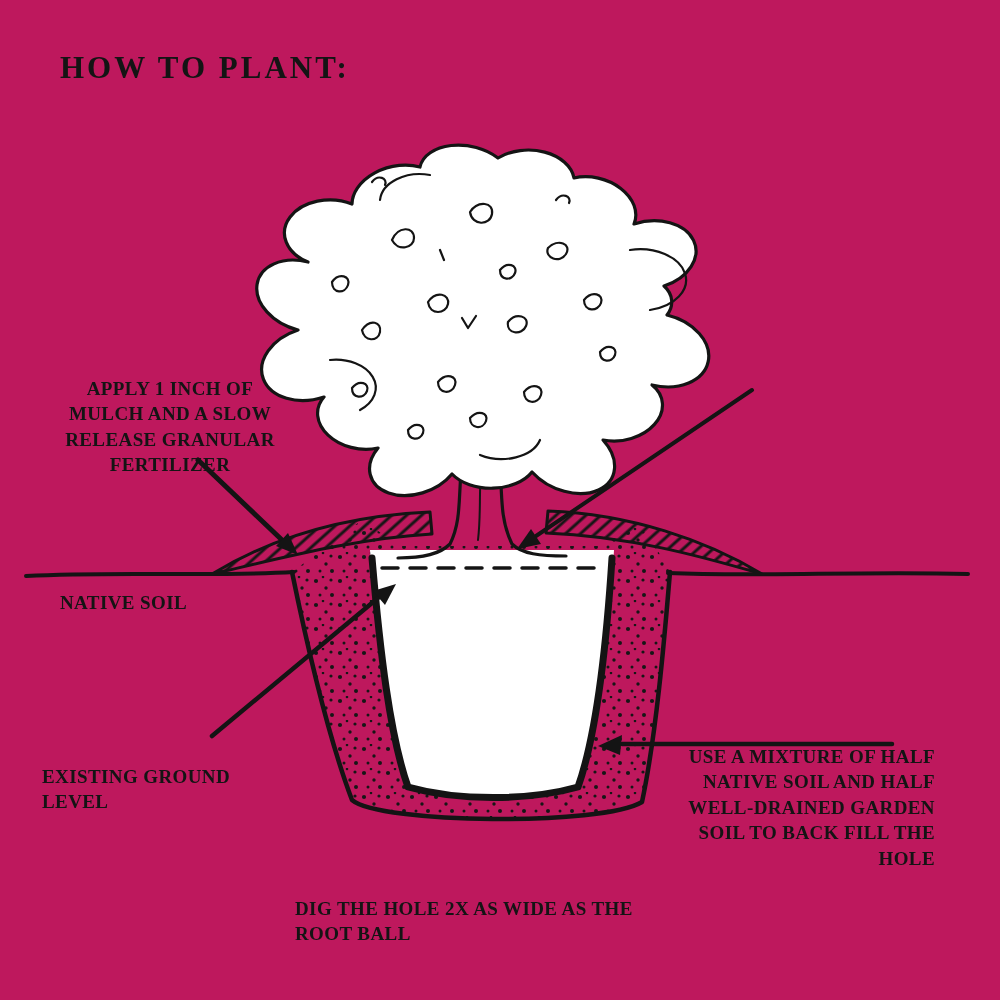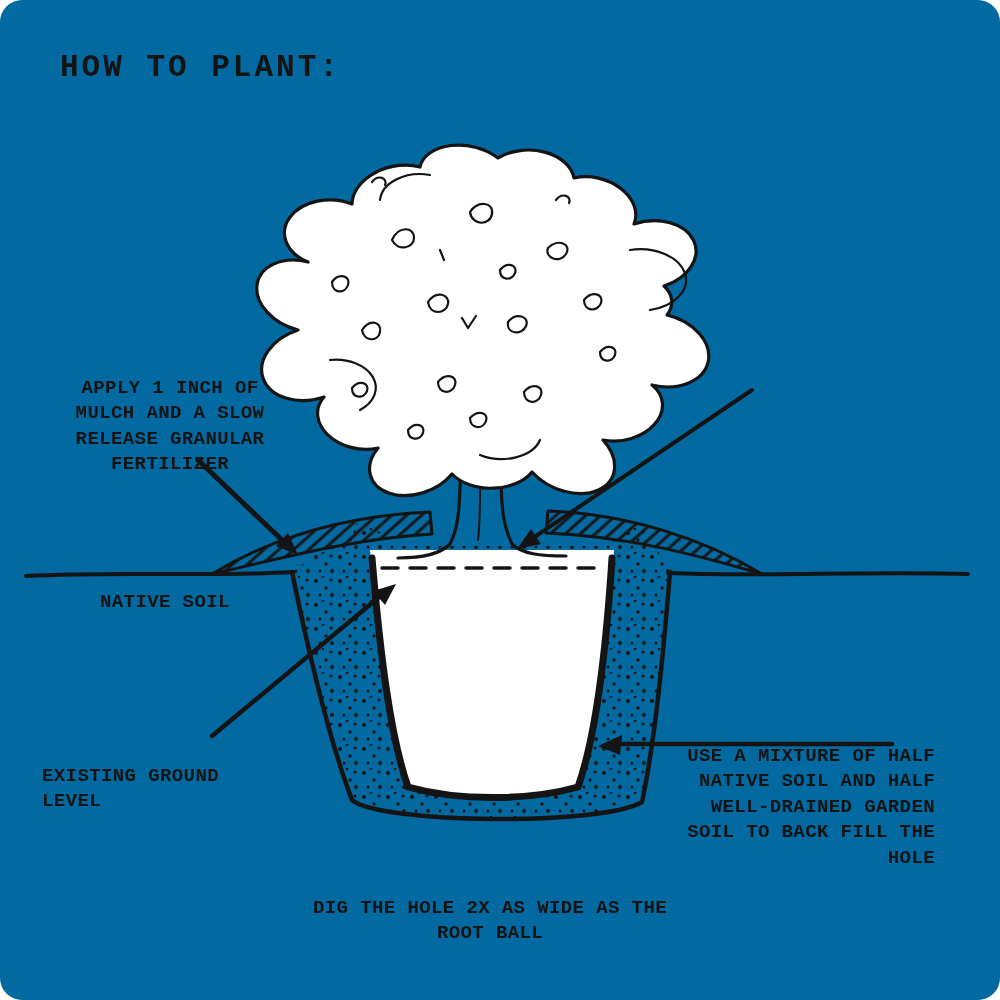--- a/index.html
+++ b/index.html
@@ -1,34 +1,34 @@
 <!DOCTYPE html>
 <html><head>
 <meta charset="utf-8">
 <style>
   html,body{margin:0;padding:0;background:#ffffff;}
   .stage{
-    position:relative;width:1000px;height:1000px;background:#0369a1;overflow:hidden;
-    font-family:Liberation Mono, monospace;color:#141414;border-radius:22px;
+    position:relative;width:1000px;height:1000px;background:#be185d;overflow:hidden;
+    font-family:Liberation Serif, serif;color:#141414;
   }
   .stage svg{position:absolute;left:0;top:0;}
   .page-title{
     position:absolute;left:60px;top:50px;margin:0;
     font-size:31px;font-weight:bold;letter-spacing:3px;color:#141414;
   }
   .label{
     position:absolute;font-weight:bold;white-space:pre-line;
     font-size:19px;line-height:1.34;letter-spacing:.4px;color:#141414;
   }
   .lbl-mulch{left:45px;top:376px;width:250px;text-align:center;}
   .lbl-rootball{left:688px;top:298px;width:270px;text-align:center;}
-  .lbl-native{left:60px;top:590px;width:200px;font-size:19px;margin-left:40px;}
+  .lbl-native{left:60px;top:590px;width:200px;font-size:19px;}
   .lbl-ground{left:42px;top:764px;width:230px;text-align:left;}
   .lbl-backfill{left:655px;top:744px;width:280px;text-align:right;}
-  .lbl-dig{left:295px;top:896px;width:390px;text-align:center;}
+  .lbl-dig{left:295px;top:896px;width:390px;}
 </style>
 </head>
 <body>
 
 <div class="stage">
 
   <svg width="1000" height="1000" viewBox="0 0 1000 1000" stroke-linecap="round" stroke-linejoin="round">
     <defs>
       <pattern id="dots" width="24" height="24" patternUnits="userSpaceOnUse">
         <circle cx="4" cy="5" r="2.1" fill="#161616"></circle>

